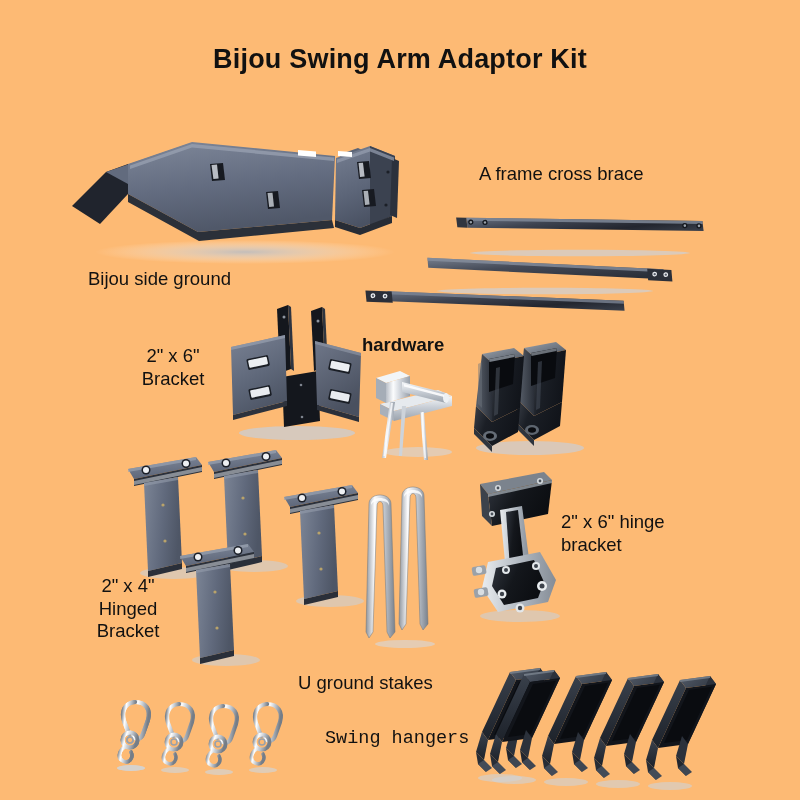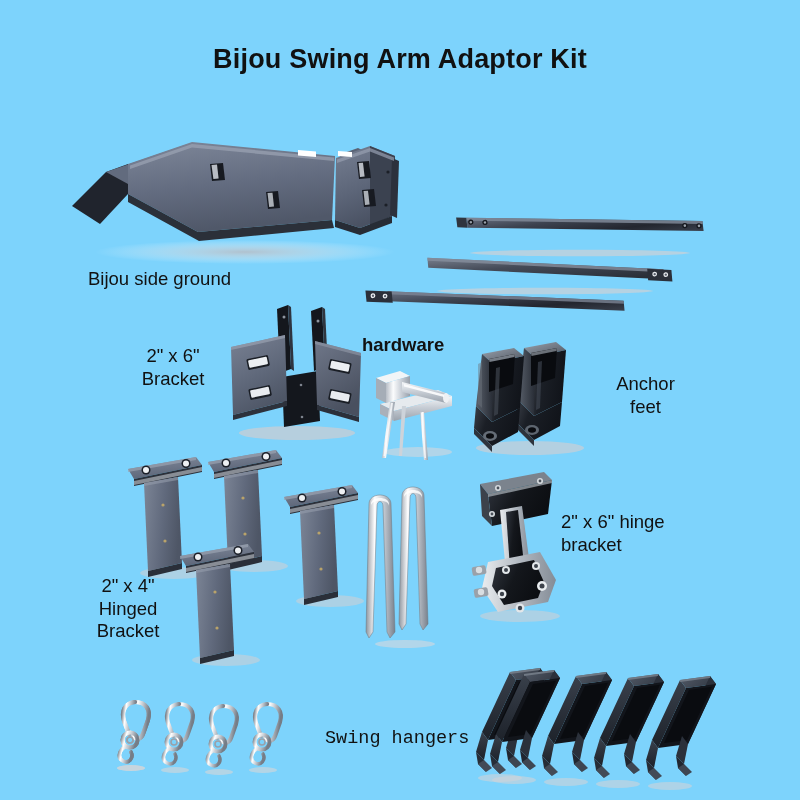--- a/index.html
+++ b/index.html
@@ -5,21 +5,21 @@
 <style>
   html, body {
     margin: 0;
     padding: 0;
     background: #ffffff;
   }
   #canvas {
     position: relative;
     width: 800px;
     height: 800px;
-    background: #7dd3fc;
+    background: #fdba74;
     overflow: hidden;
     font-family: "Liberation Sans", "DejaVu Sans", sans-serif;
   }
 
   
   #page-title {
     position: absolute;
     left: 0;
     top: 44px;
     width: 800px;
@@ -178,20 +178,21 @@
         <path d="M58,30 L292,62 L292,72 L58,40 Z" fill="url(#braceG)"></path>
         <path d="M58,30 L292,62 L292,65 L58,33 Z" fill="#7c8595" opacity="0.8"></path>
         <path d="M36,27 L62,30.5 L62,42 L36,38.5 Z" fill="#2b2f39"></path>
         <circle cx="43" cy="33" r="2.4" fill="#eef0f3"></circle>
         <circle cx="55" cy="34.5" r="2.4" fill="#eef0f3"></circle>
         <circle cx="43" cy="33" r="1.2" fill="#5b626e"></circle>
         <circle cx="55" cy="34.5" r="1.2" fill="#5b626e"></circle>
       </g>
     </svg>
   </div>
+  <div class="label" style="left:479px; top:163px;">A frame cross brace</div>
 
   <div class="part" style="left:225px; top:305px;">
     <svg width="140" height="140" viewBox="0 0 140 140">
       <defs>
         <linearGradient id="b26Face" x1="0" y1="0" x2="0.4" y2="1">
           <stop offset="0%" stop-color="#7a8294"></stop>
           <stop offset="60%" stop-color="#5f687a"></stop>
           <stop offset="100%" stop-color="#4e5666"></stop>
         </linearGradient>
         <linearGradient id="b26Face2" x1="0" y1="0" x2="0.4" y2="1">
@@ -320,22 +321,20 @@
         <path d="M19,11 L45,6 L44.5,9 L19.5,14 Z" fill="#767d86"></path>
         <path d="M6,58 L22,74 L50,60 L48,84 L22,98 L4,80 Z" fill="url(#footBody)"></path>
         <path d="M4,80 L22,98 L22,104 L4,86 Z" fill="#2e343d"></path>
         <ellipse cx="20" cy="88" rx="7" ry="5" fill="#656d77"></ellipse>
         <ellipse cx="20" cy="88" rx="4" ry="2.8" fill="#0a0c10"></ellipse>
         <path d="M26,20 L30,19 L28,66 L24,68 Z" fill="#474e59" opacity="0.6"></path>
         <path d="M8,16 L12,14 L12,60 L8,56 Z" fill="#6e757f" opacity="0.45"></path>
       </g>
     </svg>
   </div>
-  <div class="label center" style="left:593px; top:373px; width:105px;">Anchor
-feet</div>
 
   <div class="part" style="left:126px; top:455px;">
     <svg width="100" height="130" viewBox="0 0 100 130">
       <defs>
         <linearGradient id="hbTop" x1="0" y1="0" x2="0.3" y2="1">
           <stop offset="0%" stop-color="#828b9c"></stop>
           <stop offset="100%" stop-color="#5c6578"></stop>
         </linearGradient>
         <linearGradient id="hbLeg" x1="0" y1="0" x2="1" y2="0.2">
           <stop offset="0%" stop-color="#79melt"></stop>
@@ -441,20 +440,21 @@
         <path d="M4,22 C4,10 26,10 26,22 L30,150 L25,156 L22,150 L18,24 C18,18 12,18 12,24 L8,150 L4,156 L1,150 Z" fill="url(#rodG)" stroke="#6f767f" stroke-width="0.5"></path>
         <path d="M6,22 C6,14 24,14 24,22 L24,24 C24,17 6,17 6,24 Z" fill="#ffffff" opacity="0.8"></path>
       </g>
 
       <g transform="translate(33,-8)">
         <path d="M4,22 C4,10 26,10 26,22 L30,150 L25,156 L22,150 L18,24 C18,18 12,18 12,24 L8,150 L4,156 L1,150 Z" fill="url(#rodG)" stroke="#6f767f" stroke-width="0.5"></path>
         <path d="M6,22 C6,14 24,14 24,22 L24,24 C24,17 6,17 6,24 Z" fill="#ffffff" opacity="0.8"></path>
       </g>
     </svg>
   </div>
+  <div class="label" style="left:298px; top:672px;">U ground stakes</div>
 
   <div class="part" style="left:462px; top:470px;">
     <svg width="110" height="155" viewBox="0 0 110 155">
       <defs>
         <linearGradient id="hgBlack" x1="0" y1="0" x2="1" y2="0.4">
           <stop offset="0%" stop-color="#30353e"></stop>
           <stop offset="50%" stop-color="#14171c"></stop>
           <stop offset="100%" stop-color="#0c0e12"></stop>
         </linearGradient>
         <linearGradient id="hgChrome" x1="0" y1="0" x2="1" y2="0">

